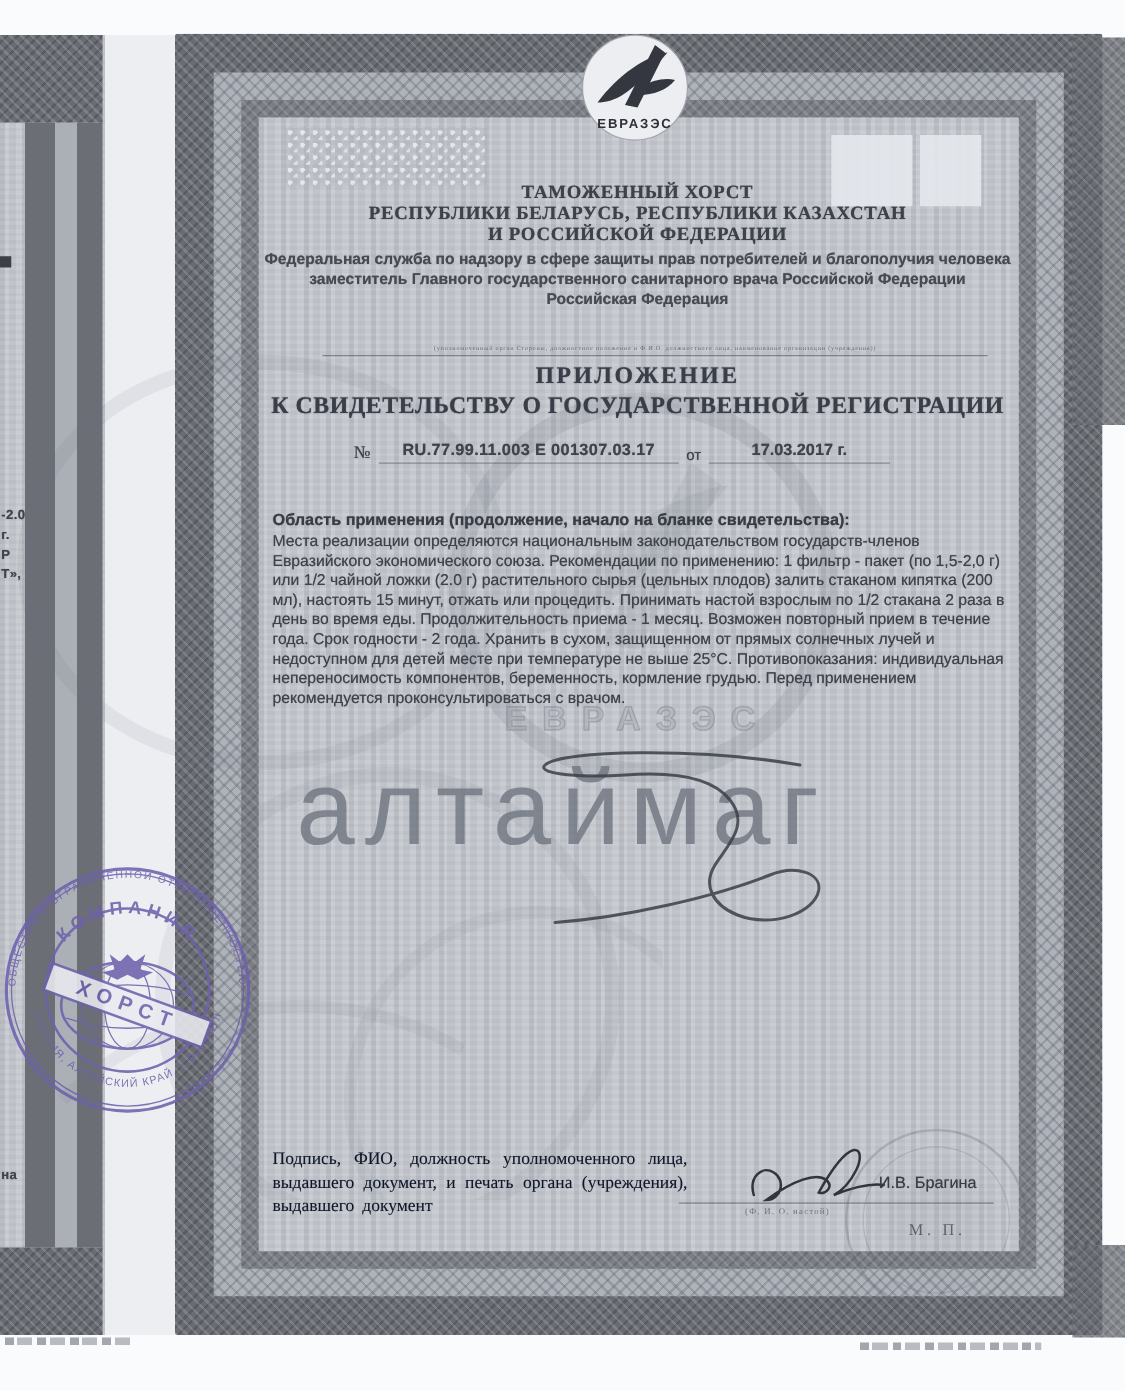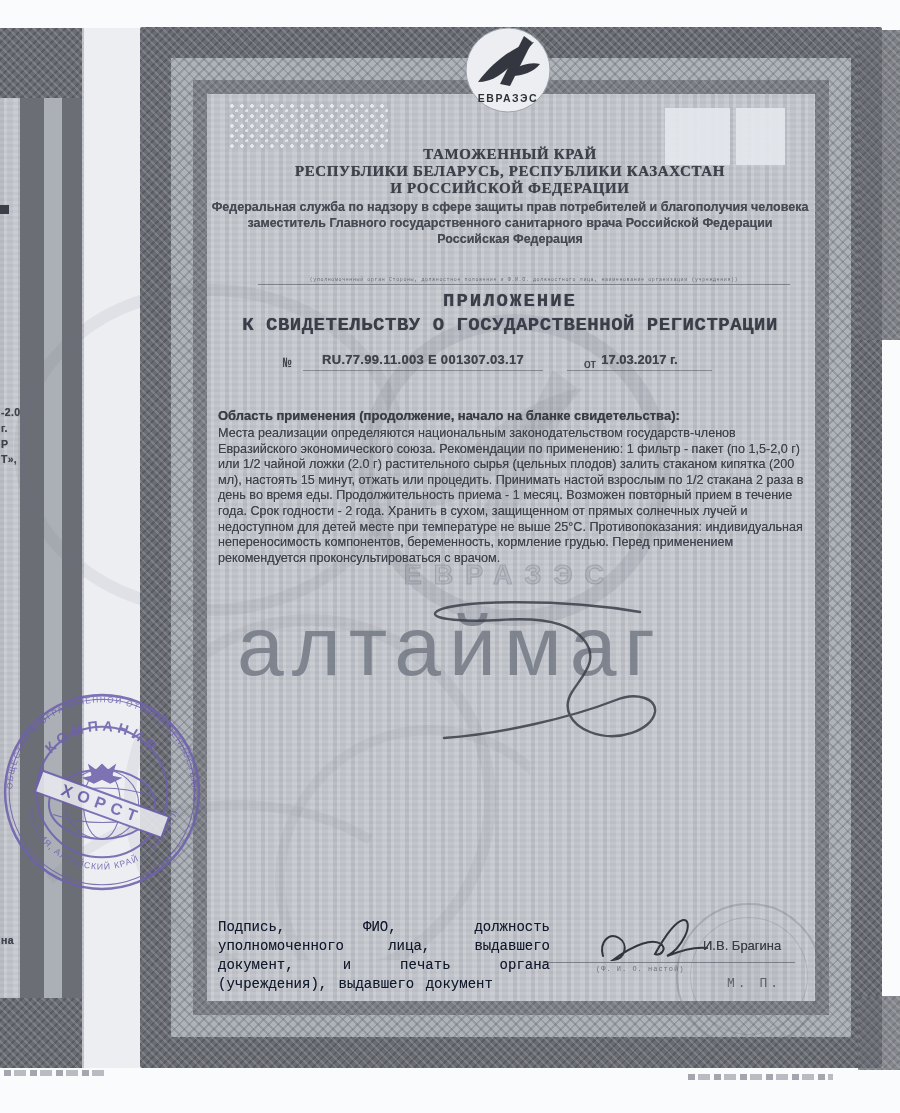--- a/index.html
+++ b/index.html
@@ -17,21 +17,21 @@
     repeating-linear-gradient(45deg, rgba(255,255,255,0.14) 0 2px, transparent 2px 6px),
     repeating-linear-gradient(-45deg, rgba(0,0,0,0.16) 0 2px, transparent 2px 6px);}
   .band-light{background-color:#aeb2b9;background-image:
     repeating-linear-gradient(45deg, rgba(78,82,92,0.25) 0 2px, transparent 2px 7px),
     repeating-linear-gradient(-45deg, rgba(78,82,92,0.25) 0 2px, transparent 2px 7px);}
   .band-mid{background-color:#7b7e85;background-image:
     repeating-linear-gradient(45deg, rgba(255,255,255,0.12) 0 2px, transparent 2px 6px),
     repeating-linear-gradient(-45deg, rgba(0,0,0,0.12) 0 2px, transparent 2px 6px);}
 
   .ink{color:#3f434c;text-shadow:0 0 0.7px rgba(63,67,76,0.75);}
-  .serif{font-family:Liberation Mono, monospace;}
+  .serif{font-family:Liberation Serif, serif;}
   .center{text-align:center;}
 
   
   .left-doc{left:0;top:28px;width:84px;height:1040px;font-weight:bold;}
   .ld-band{top:70px;bottom:70px;right:2px;width:62px;
     background:linear-gradient(90deg,#6b6e75 0 24px,#abafb6 24px 42px,#6b6e75 42px 62px);
     background-blend-mode:normal;}
   .ld-cap{left:0;right:2px;height:70px;}
   .frag{left:1px;font-size:10.5px;letter-spacing:0.3px;}
 
@@ -62,21 +62,21 @@
   .cap-line span{display:block;font-size:5px;letter-spacing:0.6px;text-align:center;
     color:rgba(80,84,94,0.8);filter:blur(0.45px);padding-top:7px;white-space:nowrap;overflow:hidden;}
 
   .title1{top:290px;font-size:19px;letter-spacing:2px;}
   .title2{top:314px;font-size:19px;letter-spacing:0.5px;}
   .title1,.title2{font-weight:bold;color:#3a3e48;text-shadow:0 0 0.9px rgba(58,62,72,0.85);}
 
   .num-label{left:283px;top:355px;font-size:14px;}
   .num-line{left:303px;top:352px;width:240px;height:18px;border-bottom:1px solid rgba(70,75,85,0.5);
     text-align:center;font-size:13px;font-weight:700;letter-spacing:0.3px;}
-  .ot-label{left:549px;top:357px;font-size:12px;padding-left:35px;}
+  .ot-label{left:549px;top:357px;font-size:12px;}
   .date-line{left:567px;top:352px;width:145px;height:18px;border-bottom:1px solid rgba(70,75,85,0.5);
     text-align:center;font-size:13px;font-weight:600;}
 
   .body-block{left:218px;top:408px;width:592px;}
   .body-head{font-size:13px;font-weight:bold;color:#383c45;text-shadow:0 0 0.7px rgba(56,60,69,0.8);}
   .body-text{margin-top:3px;font-size:12.6px;line-height:15.6px;color:#3e424b;
     text-shadow:0 0 0.6px rgba(62,66,75,0.7);}
 
   .wm-word{left:160px;width:700px;top:560px;font-size:27px;font-weight:bold;letter-spacing:12px;
     color:rgba(150,156,166,0.28);-webkit-text-stroke:1.1px rgba(125,131,142,0.45);}
@@ -159,21 +159,21 @@
   <svg class="abs" style="left:460px;top:24px" width="96" height="96">
     <circle cx="48" cy="46" r="42" fill="#eceef1" stroke="#a0a5ad" stroke-width="1"></circle>
     <g fill="#34373f">
       <path d="M18 58 C34 36 58 20 74 18 C64 30 50 44 38 52 C32 56 24 58 18 58 Z"></path>
       <path d="M40 60 L64 12 L72 18 L50 62 Z"></path>
       <path d="M52 46 C62 40 72 38 80 40 C74 48 62 52 52 52 Z"></path>
     </g>
     <text x="48" y="78" text-anchor="middle" font-family="Liberation Sans, sans-serif" font-size="10.5" font-weight="bold" letter-spacing="1.5" fill="#2e3138">ЕВРАЗЭС</text>
   </svg>
 
-  <div class="abs hline center h-serif" style="top:146px">ТАМОЖЕННЫЙ КРАЙ</div>
+  <div class="abs hline center h-serif" style="top:146px">ТАМОЖЕННЫЙ ХОРСТ</div>
   <div class="abs hline center h-serif" style="top:163px">РЕСПУБЛИКИ БЕЛАРУСЬ, РЕСПУБЛИКИ КАЗАХСТАН</div>
   <div class="abs hline center h-serif" style="top:180px">И РОССИЙСКОЙ ФЕДЕРАЦИИ</div>
   <div class="abs hline center h-sans" style="top:200px">Федеральная служба по надзору в сфере защиты прав потребителей и благополучия человека</div>
   <div class="abs hline center h-sans" style="top:232px">Российская Федерация</div>
   <div class="abs hline center h-sans" style="top:216px">заместитель Главного государственного санитарного врача Российской Федерации</div>
 
   <div class="abs cap-line serif">
     <span>(уполномоченный орган Стороны, должностное положение и Ф.И.О. должностного лица, наименование организации (учреждения))</span>
   </div>
 

